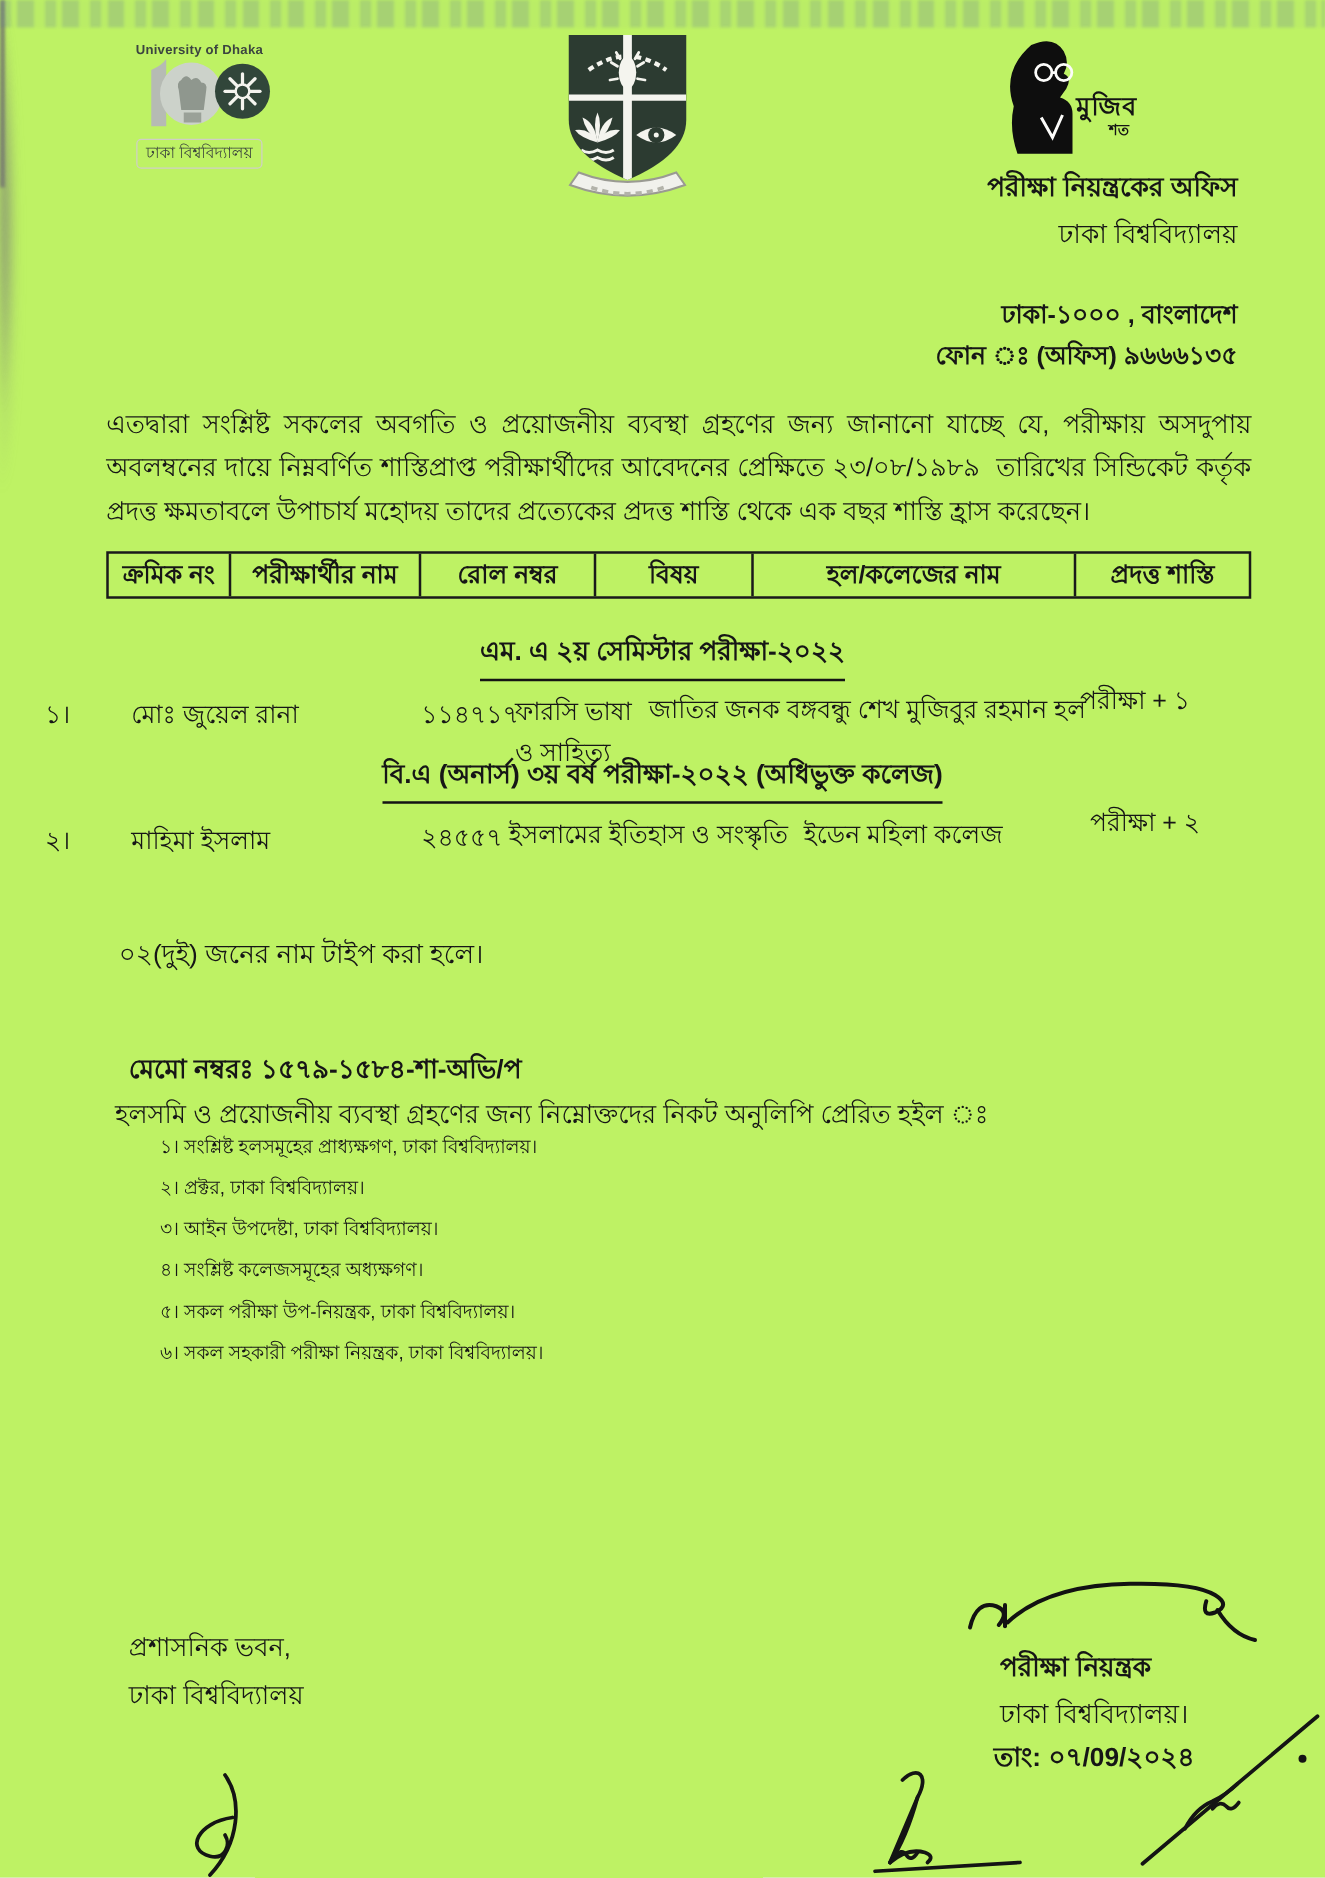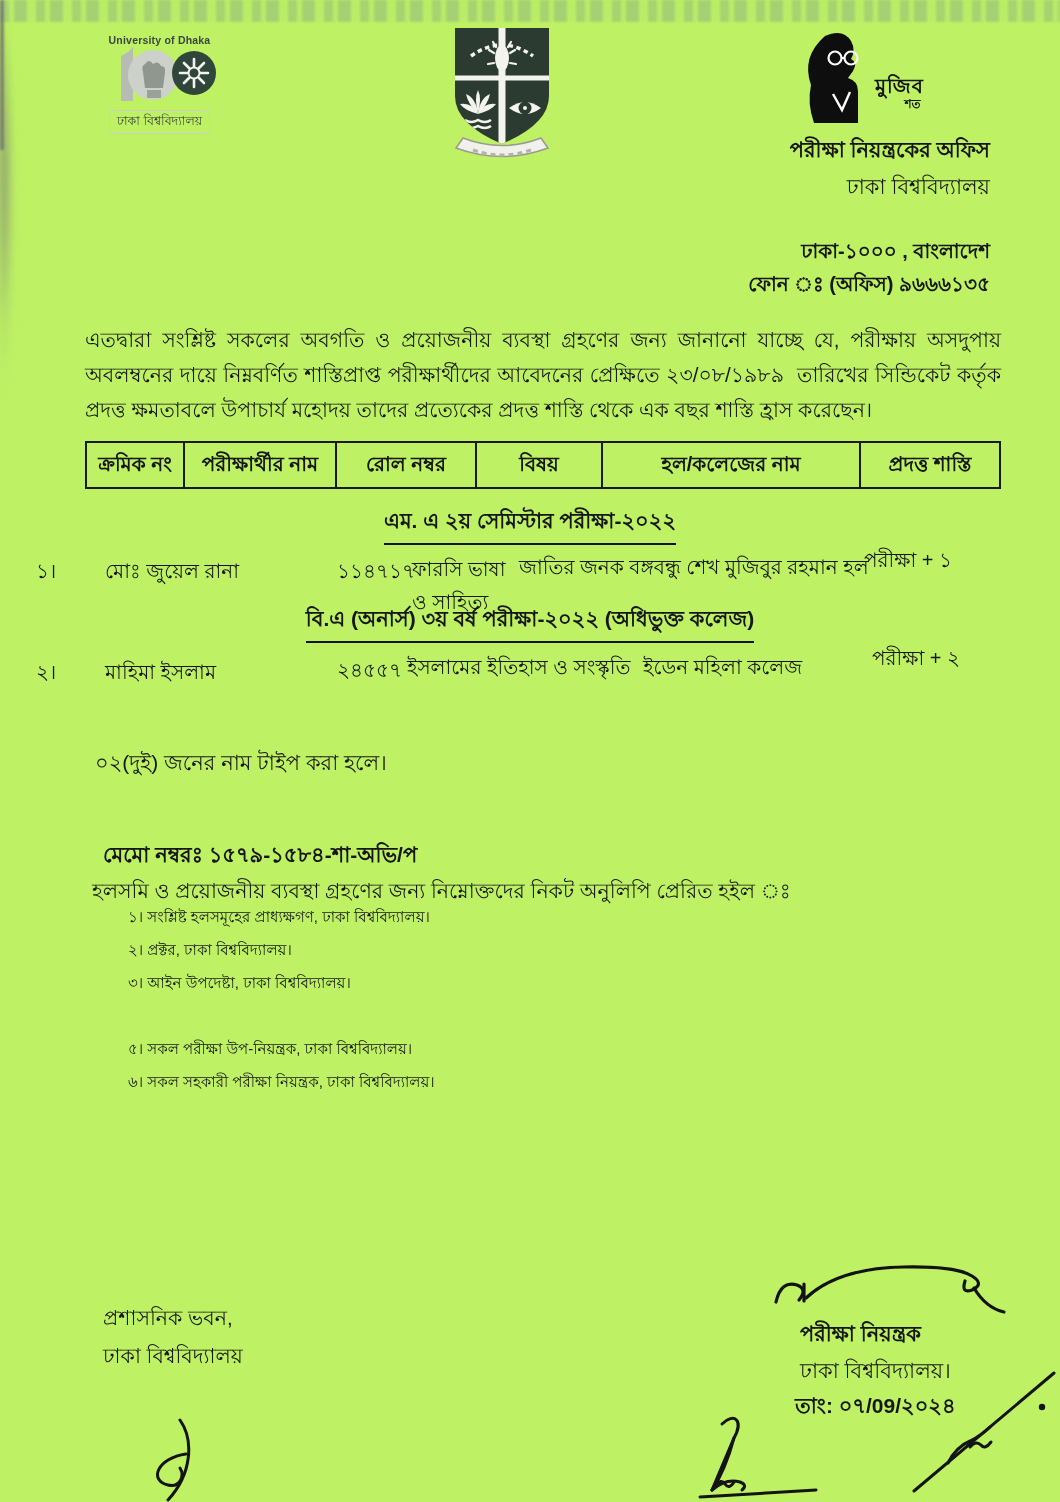--- a/index.html
+++ b/index.html
@@ -22,35 +22,35 @@
       rgba(98,118,158,.30) 0 9px, rgba(98,118,158,.06) 9px 14px,
       rgba(98,118,158,.33) 14px 27px, rgba(98,118,158,.05) 27px 36px); }
 
   
   .uod-logo { left:92px; top:34px; width:135px; text-align:center; }
   .uod-logo .cap-top { display:block; font-size:10.5px; font-weight:700; color:#3c4540; letter-spacing:.2px; }
   .uod-logo .cap-bottom { display:inline-block; margin-top:2px; font-size:12.5px; color:#3a423c;
     border:1px solid #cfcfc5; border-radius:4px; padding:1px 7px; }
   .crest { left:443px; top:22px; }
   .mujib { left:795px; top:28px; width:170px; }
-  .mujib-words { position:absolute; left:80px; top:48px; line-height:1;text-align:center; }
+  .mujib-words { position:absolute; left:66px; top:48px; line-height:1; }
   .mujib-word-big { display:block; font-size:20px; font-weight:700; color:#141414; letter-spacing:1px; }
   .mujib-word-small { display:block; font-size:12px; font-weight:700; color:#141414; margin:2px 0 0 26px; }
 
   .hdr-right { left:660px; width:330px; text-align:right; font-size:21px; }
   .office-1 { top:134px; font-weight:700; }
   .office-2 { top:171px; }
   .addr { top:236px; font-weight:600; font-size:20px; }
   .phone { top:269px; font-weight:700; font-size:20px; }
 
   
   .para { left:85px; top:322px; width:916px; font-size:20.5px; line-height:35px;
     text-align:justify; white-space:pre-wrap; font-weight:500; }
 
-  .tbl { left:85px; top:441px; width:916px; height:48px; display:flex;
+  .tbl { left:85px; top:441px; width:916px; height:38px; display:flex;
     border:2.5px solid #1a1a1a; }
   .tbl-cell { border-right:2px solid #1a1a1a; display:flex; align-items:center; justify-content:center;
     font-weight:700; font-size:20px; height:100%; }
   .tbl-cell:last-child { border-right:none; }
   .c1{width:98px;} .c2{width:152px;} .c3{width:140px;} .c4{width:126px;} .c5{width:258px;} .c6{flex:1;}
 
   .section-title { left:0; width:1060px; text-align:center; font-size:21px; font-weight:700; }
   .section-title span { display:inline-block; border-bottom:2.2px solid #141414; padding-bottom:3px; }
   .st-1 { top:505px; } .st-2 { top:603px; }
 
@@ -204,20 +204,21 @@
   <div class="abs cell-txt r2-hall">ইডেন মহিলা কলেজ</div>
   <div class="abs cell-txt r2-pun">পরীক্ষা + ২</div>
 
   <div class="abs note">০২(দুই) জনের নাম টাইপ করা হলে।</div>
 
   <div class="abs memo-no">মেমো নম্বরঃ ১৫৭৯-১৫৮৪-শা-অভি/প</div>
   <div class="abs cc-intro">হলসমি ও প্রয়োজনীয় ব্যবস্থা গ্রহণের জন্য নিম্নোক্তদের নিকট অনুলিপি প্রেরিত হইল ঃ</div>
   <div class="abs cc-item" style="top:905px;">১।  সংশ্লিষ্ট হলসমূহের প্রাধ্যক্ষগণ, ঢাকা বিশ্ববিদ্যালয়।</div>
   <div class="abs cc-item" style="top:938px;">২।  প্রক্টর, ঢাকা বিশ্ববিদ্যালয়।</div>
   <div class="abs cc-item" style="top:971px;">৩।  আইন উপদেষ্টা, ঢাকা বিশ্ববিদ্যালয়।</div>
+  <div class="abs cc-item" style="top:1004px;">৪।  সংশ্লিষ্ট কলেজসমূহের অধ্যক্ষগণ।</div>
   <div class="abs cc-item" style="top:1037px;">৫।  সকল পরীক্ষা উপ-নিয়ন্ত্রক, ঢাকা বিশ্ববিদ্যালয়।</div>
   <div class="abs cc-item" style="top:1070px;">৬।  সকল সহকারী পরীক্ষা নিয়ন্ত্রক, ঢাকা বিশ্ববিদ্যালয়।</div>
 
   <div class="abs foot-left-1">প্রশাসনিক ভবন,</div>
   <div class="abs foot-left-2">ঢাকা বিশ্ববিদ্যালয়</div>
 
   <svg class="abs sig-main" width="250" height="62" viewBox="0 0 250 62">
     <g stroke="#121212" stroke-width="3.2" fill="none" stroke-linecap="round">
       <path d="M8,44 q5,-22 21,-17 q11,4 2,15"></path>
       <path d="M36,26 v17"></path>

